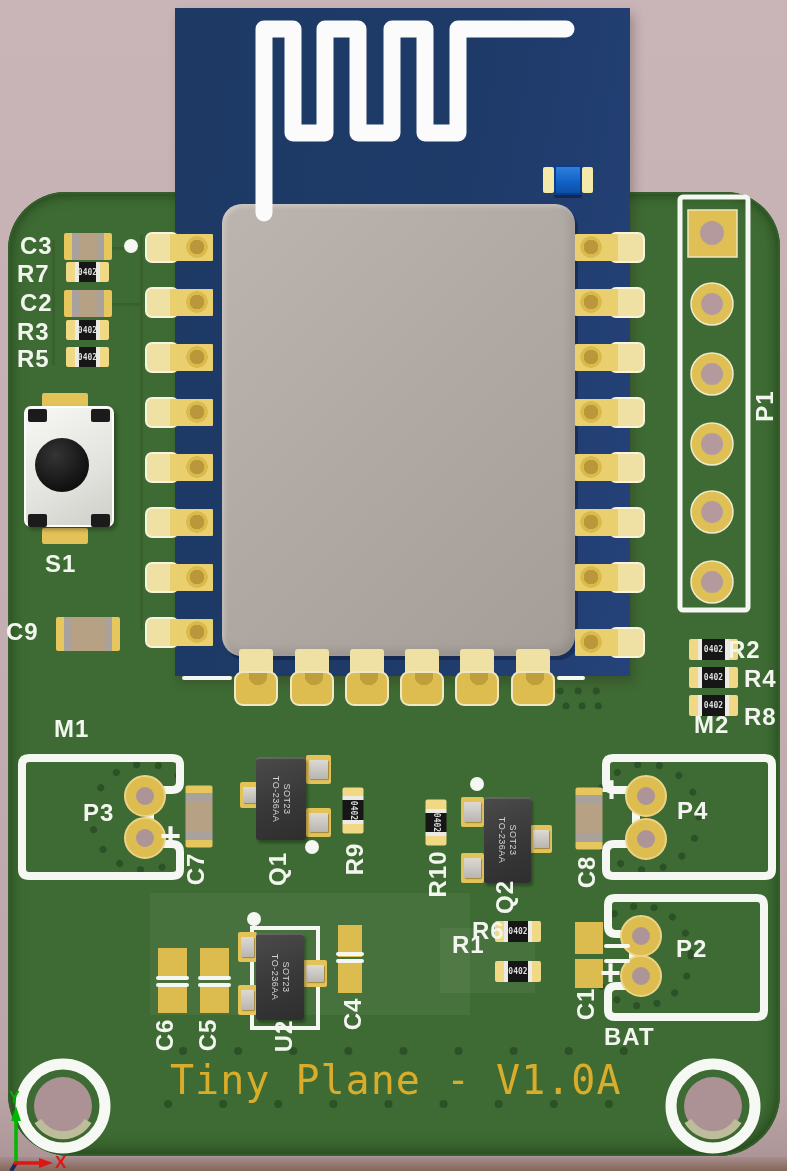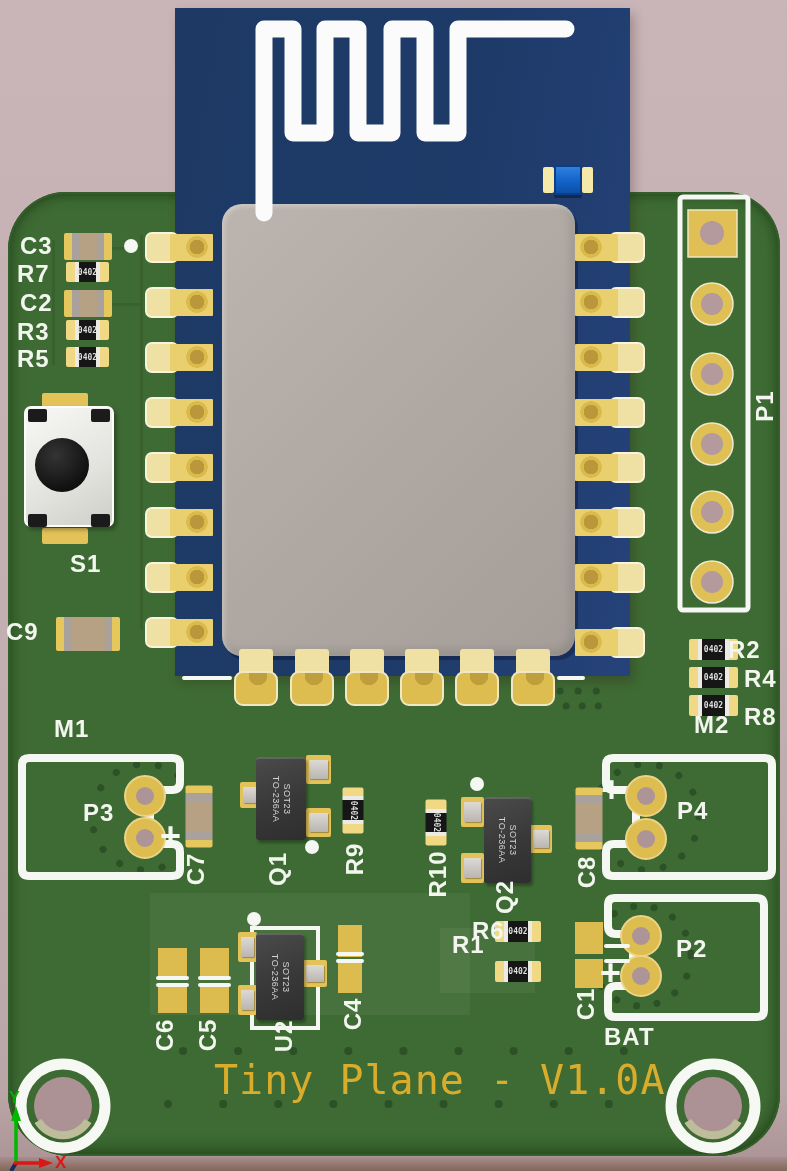--- a/index.html
+++ b/index.html
@@ -74,21 +74,21 @@
     background:linear-gradient(150deg,#f8f8f6,#e2e2de 60%,#cfcfc9);border:2px solid #fdfdfb;box-sizing:border-box;
     box-shadow:3px 3px 4px rgba(0,0,0,.3);}
   .s1tab{position:absolute;width:19px;height:13px;background:#1b1b1b;border-radius:2px;z-index:8;}
   #s1-plunger{position:absolute;left:35px;top:438px;width:54px;height:54px;border-radius:50%;z-index:8;
     background:radial-gradient(circle at 38% 32%,#343434,#101010 72%);}
   
   .ref{position:absolute;color:#f2f6ef;font:600 24px/26px "Liberation Sans",sans-serif;letter-spacing:1px;z-index:9;white-space:nowrap;}
   .vref{position:absolute;color:#f2f6ef;font:600 24px/24px "Liberation Sans",sans-serif;letter-spacing:1px;z-index:9;white-space:nowrap;transform:translate(-50%,-50%) rotate(-90deg);}
   .plus{position:absolute;color:#f4f7f2;font:600 36px/36px "Liberation Sans",sans-serif;z-index:9;}
   .dot{position:absolute;width:14px;height:14px;border-radius:50%;background:#f4f7f2;z-index:8;}
-  .cu-text{position:absolute;font:500 40px/46px "DejaVu Sans Mono",monospace;color:#d9ac2b;letter-spacing:1px;white-space:nowrap;z-index:9;margin-left:44px;}
+  .cu-text{position:absolute;font:500 40px/46px "DejaVu Sans Mono",monospace;color:#d9ac2b;letter-spacing:1px;white-space:nowrap;z-index:9;}
   svg.layer{position:absolute;left:0;top:0;z-index:6;}
   svg.under{z-index:3;}
   #axis{z-index:12;}
 </style>
 </head>
 <body>
 
 <div id="viewport">
 
   <div id="board"></div>
@@ -301,21 +301,21 @@
 
   <div class="plus" style="left:160px;top:818px;">+</div>
   <div class="plus" style="left:601px;top:772px;">+</div>
   <div class="plus" style="left:600px;top:955px;">+</div>
 
   <div class="ref" style="left:20px;top:233px;">C3</div>
   <div class="ref" style="left:17px;top:261px;">R7</div>
   <div class="ref" style="left:20px;top:290px;">C2</div>
   <div class="ref" style="left:17px;top:319px;">R3</div>
   <div class="ref" style="left:17px;top:346px;">R5</div>
-  <div class="ref" style="left:70px;top:551px;">S1</div>
+  <div class="ref" style="left:45px;top:551px;">S1</div>
   <div class="ref" style="left:6px;top:619px;">C9</div>
   <div class="vref" style="left:765px;top:406px;">P1</div>
   <div class="ref" style="left:728px;top:637px;">R2</div>
   <div class="ref" style="left:744px;top:666px;">R4</div>
   <div class="ref" style="left:744px;top:704px;">R8</div>
   <div class="ref" style="left:694px;top:712px;">M2</div>
   <div class="ref" style="left:54px;top:716px;">M1</div>
   <div class="ref" style="left:83px;top:800px;">P3</div>
   <div class="vref" style="left:196px;top:869px;">C7</div>
   <div class="vref" style="left:278px;top:869px;">Q1</div>

